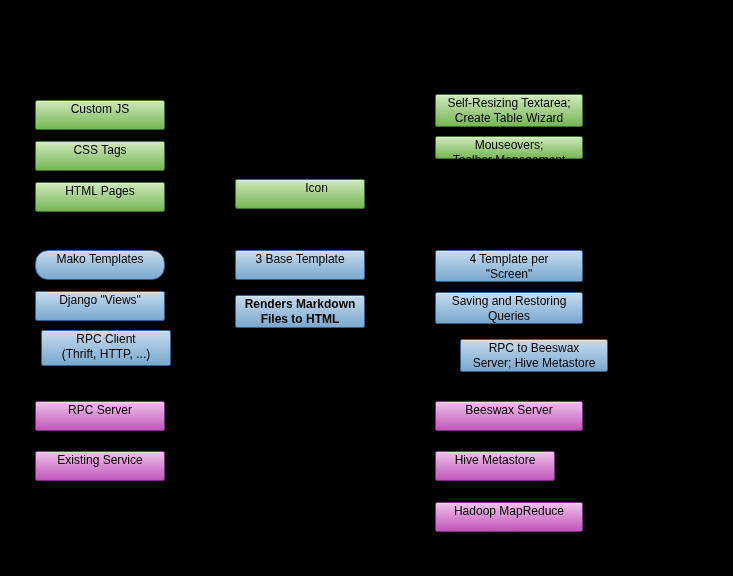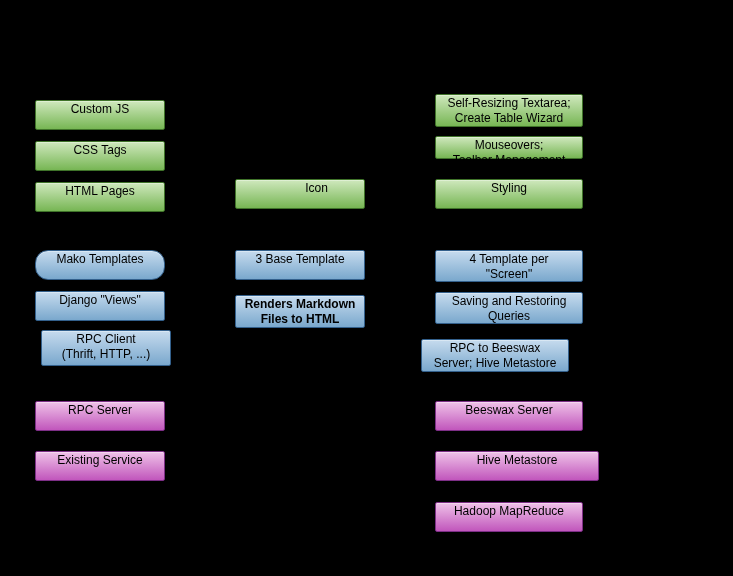--- a/index.html
+++ b/index.html
@@ -89,38 +89,35 @@
   </div>
 
   <div class="box green" style="left:435px; top:94px; width:148px; height:33px;">
     <span class="label">Self-Resizing Textarea;
 Create Table Wizard</span>
   </div>
   <div class="box green" style="left:435px; top:136px; width:148px; height:23px;">
     <span class="label">Mouseovers;
 Toolbar Management</span>
   </div>
-  <div class="box green" style="left:435px; top:179px; width:148px; height:30px;">
-    <span class="label">Styling</span>
-  </div>
   <div class="box blue" style="left:435px; top:250px; width:148px; height:32px;">
     <span class="label">4 Template per
 "Screen"</span>
   </div>
   <div class="box blue" style="left:435px; top:292px; width:148px; height:32px;">
     <span class="label">Saving and Restoring
 Queries</span>
   </div>
-  <div class="box blue" style="left:421px; top:339px; width:148px; height:33px;">
+  <div class="box blue" style="left:460px; top:339px; width:148px; height:33px;">
     <span class="label">RPC to Beeswax
 Server; Hive Metastore</span>
   </div>
   <div class="box magenta" style="left:435px; top:401px; width:148px; height:30px;">
     <span class="label">Beeswax Server</span>
   </div>
-  <div class="box magenta" style="left:435px; top:451px; width:164px; height:30px;">
+  <div class="box magenta" style="left:435px; top:451px; width:120px; height:30px;">
     <span class="label">Hive Metastore</span>
   </div>
   <div class="box magenta" style="left:435px; top:502px; width:148px; height:30px;">
     <span class="label">Hadoop MapReduce</span>
   </div>
 
 </div>
 
 </body></html>

